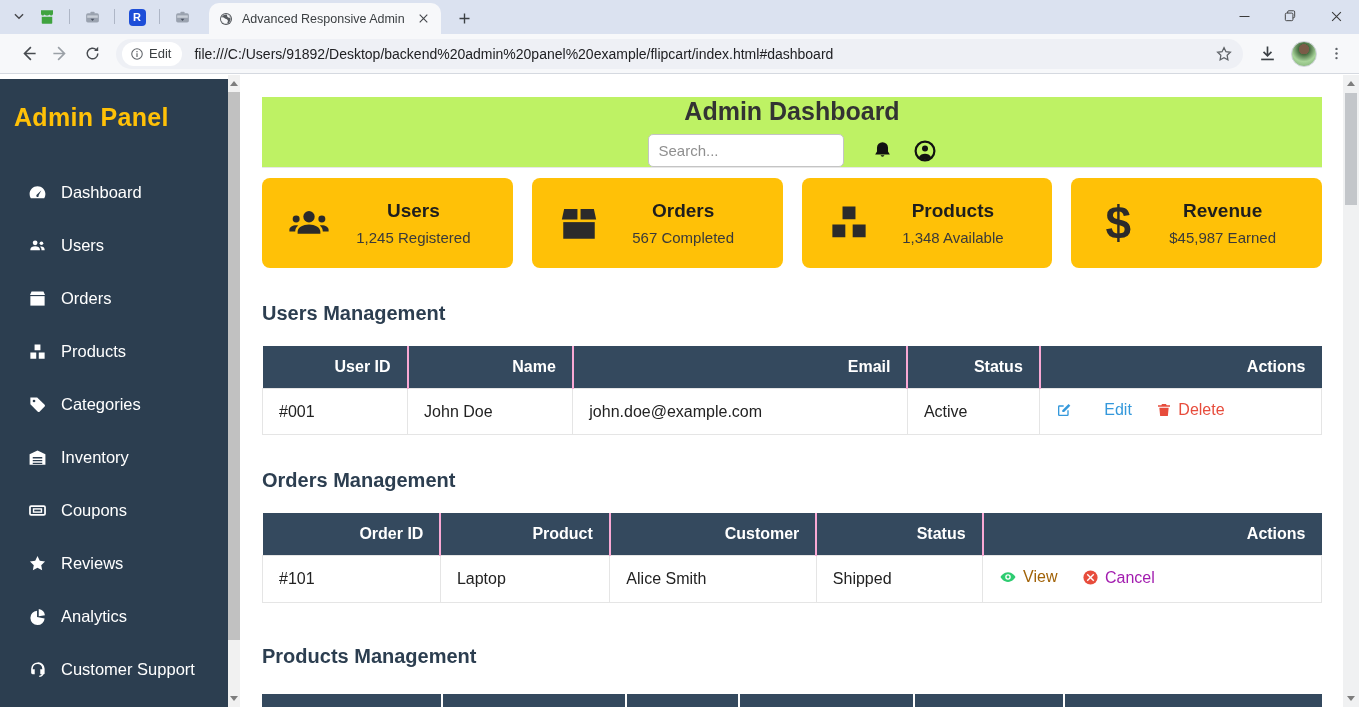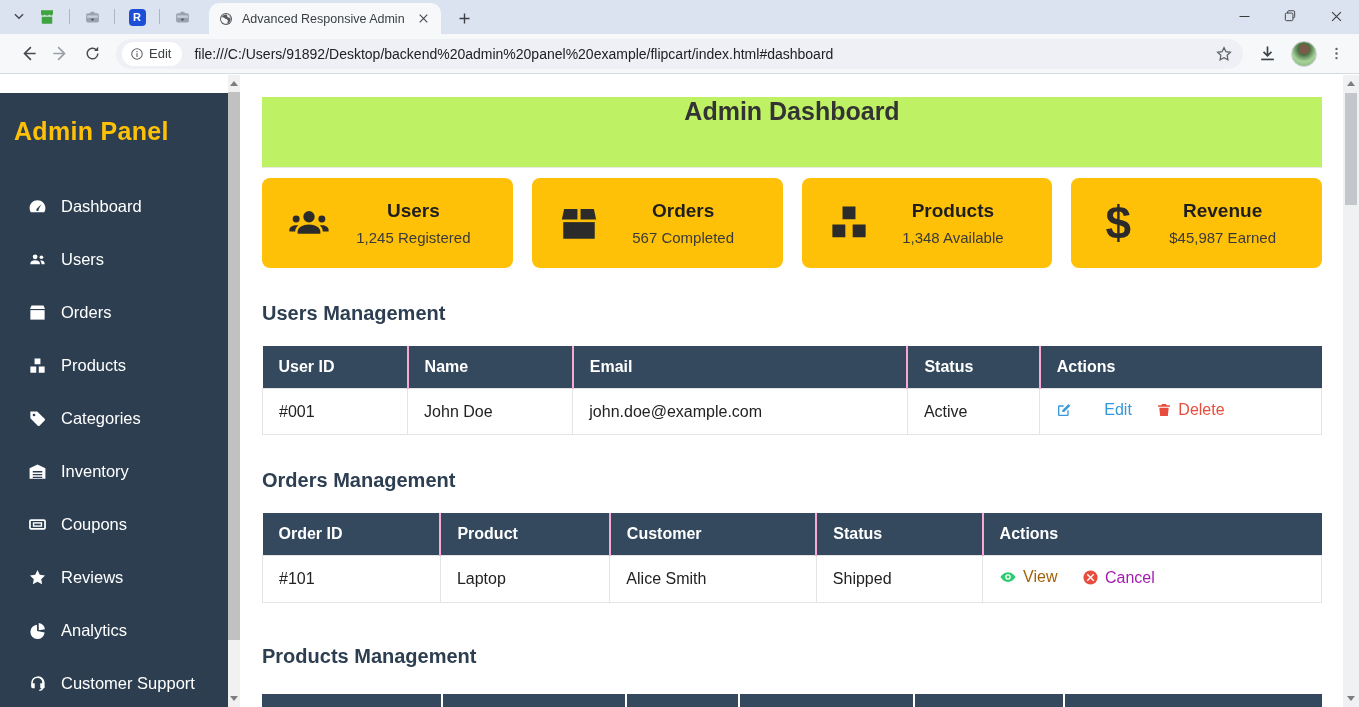--- a/index.html
+++ b/index.html
@@ -23,21 +23,21 @@
   .toolbar { position:absolute; top:34px; left:0; right:0; height:40px; background:#f7f8fa; border-bottom:1px solid #d5d9e0; display:flex; align-items:center; padding:0 12px; }
   .nav-ic { width:32px; height:32px; display:flex; align-items:center; justify-content:center; }
   .urlpill { flex:1; height:30px; background:#eef0f5; border-radius:15px; display:flex; align-items:center; padding:0 10px 0 6px; margin:0 8px; }
   .filechip { background:#fff; border-radius:13px; height:24px; display:flex; align-items:center; gap:5px; padding:0 11px 0 8px; }
   .filechip span { font-size:13px; color:#3c4043; }
   .url-text { flex:1; font-size:14px; color:#202124; white-space:nowrap; overflow:hidden; margin-left:12px; }
   .avatar { width:26px; height:26px; border-radius:50%; margin:0 8px; background:radial-gradient(circle at 50% 30%, #7a5c48 24%, #456b3f 26%, #a8d49a 60%, #78a86e 100%); border:1px solid #cfd3da; }
 
   
   .page { position:absolute; top:75px; left:0; right:0; bottom:0; background:#fff; }
-  .sidebar { position:absolute; left:0; top:18px; bottom:0; width:228px; background:#2c3e50; color:#fff; }
+  .sidebar { position:absolute; left:0; top:4px; bottom:0; width:228px; background:#2c3e50; color:#fff; }
   .brand { padding:24px 0 0 14px; font-size:25px; font-weight:bold; color:#ffc107; letter-spacing:.3px; }
   .menu { list-style:none; margin-top:34px; }
   .menu li { height:53px; display:flex; align-items:center; padding-left:28px; gap:14px; font-size:16.5px; cursor:default; }
   .menu li svg { width:19px; height:19px; flex:0 0 19px; }
 
   .sb-scroll { position:absolute; left:228px; top:0; bottom:0; width:12px; background:#f1f1f1; }
   .sb-thumb { position:absolute; top:17px; left:0; width:12px; height:548px; background:#c1c1c1; }
   .arr-up { position:absolute; left:50%; transform:translateX(-50%); top:6px; width:0; height:0; border-left:4px solid transparent; border-right:4px solid transparent; border-bottom:5px solid #7d7d7d; }
   .arr-dn { position:absolute; left:50%; transform:translateX(-50%); bottom:6px; width:0; height:0; border-left:4px solid transparent; border-right:4px solid transparent; border-top:5px solid #7d7d7d; }
 
@@ -57,21 +57,21 @@
   .card .cicon { width:46px; display:flex; justify-content:center; }
   .card .txt { flex:1; text-align:center; }
   .card .t { font-size:19px; font-weight:bold; color:#1e1e1e; margin-bottom:7px; }
   .card .s { font-size:15px; color:#3a3a3a; }
   .dollar { font-size:46px; font-weight:800; color:#2b2b2b; line-height:1; }
 
   h2.sect { font-size:20px; color:#2c3e50; margin:34px 0 21px; }
   h2.sect.last { margin:42px 0 26px; }
 
   table { width:100%; border-collapse:collapse; table-layout:fixed; }
-  th { background:#34495e; color:#fff; text-align:left; font-size:16px; font-weight:bold; padding:12px 16px; }
+  th { background:#34495e; color:#fff; text-align:right; font-size:16px; font-weight:bold; padding:12px 16px; }
   th + th { border-left:2px solid #f9a8d4; }
   td { background:#fff; font-size:16px; color:#222; padding:12px 16px; border:1px solid #e5e5e5; }
   .act { display:inline-flex; align-items:center; gap:6px; margin-right:20px; font-size:16px; text-decoration:none; cursor:pointer; }
   .act.edit { color:#3498db;gap:32px; } .act.del { color:#e74c3c; } .act.view { color:#a16207;text-align:center; } .act.cancel { color:#a21caf; }
 
   .sliver { display:flex; gap:2px; height:45px; }
   .sliver div { background:#34495e; height:100%; }
   .sv1{width:179px}.sv2{width:182px}.sv3{width:111px}.sv4{width:173px}.sv5{width:148px}.sv6{flex:1}
 </style>
 </head>
@@ -278,20 +278,32 @@
     <div class="sb-scroll">
       <div class="arr-up"></div>
       <div class="sb-thumb"></div>
       <div class="arr-dn"></div>
     </div>
 
     <div class="main">
 
       <div class="hdr">
         <h1>Admin Dashboard</h1>
+        <div class="hdr-right">
+          <input class="search" type="text" placeholder="Search..." style="">
+          <svg class="bell" viewBox="0 0 24 24" width="21" height="21">
+              <path fill="#111" d="M12 2.5a6.3 6.3 0 0 0-6.3 6.3v4.4L3.6 16.5h16.8l-2.1-3.3V8.8A6.3 6.3 0 0 0 12 2.5z"></path>
+              <path fill="#111" d="M9.8 17.5a2.3 2.3 0 0 0 4.4 0z"></path>
+            </svg>
+          <svg class="ucirc" viewBox="0 0 24 24" width="24" height="24">
+              <circle cx="12" cy="12" r="9.4" fill="none" stroke="#111" stroke-width="2.2"></circle>
+              <circle cx="12" cy="9.6" r="3" fill="#111"></circle>
+              <path fill="#111" d="M5.8 18.3c1.2-2.6 3.7-3.6 6.2-3.6s5 1 6.2 3.6a9.4 9.4 0 0 1-12.4 0z"></path>
+            </svg>
+        </div>
       </div>
 
       <div class="cards">
         <div class="card">
           <div class="cicon">
               <svg viewBox="0 0 24 24" width="44" height="44" fill="#2b2b2b">
                 <circle cx="12" cy="8.6" r="3.1"></circle>
                 <path d="M12 12.8c-3.3 0-6.2 1.7-6.2 3.9v1.1h12.4v-1.1c0-2.2-2.9-3.9-6.2-3.9z"></path>
                 <circle cx="5" cy="9.8" r="1.9"></circle>
                 <path d="M5 13.2c-1.9 0-3.7 1-3.7 2.5v1h3.2v-.4c0-1.2.6-2.2 1.6-3-.4-.1-.7-.1-1.1-.1z"></path>

